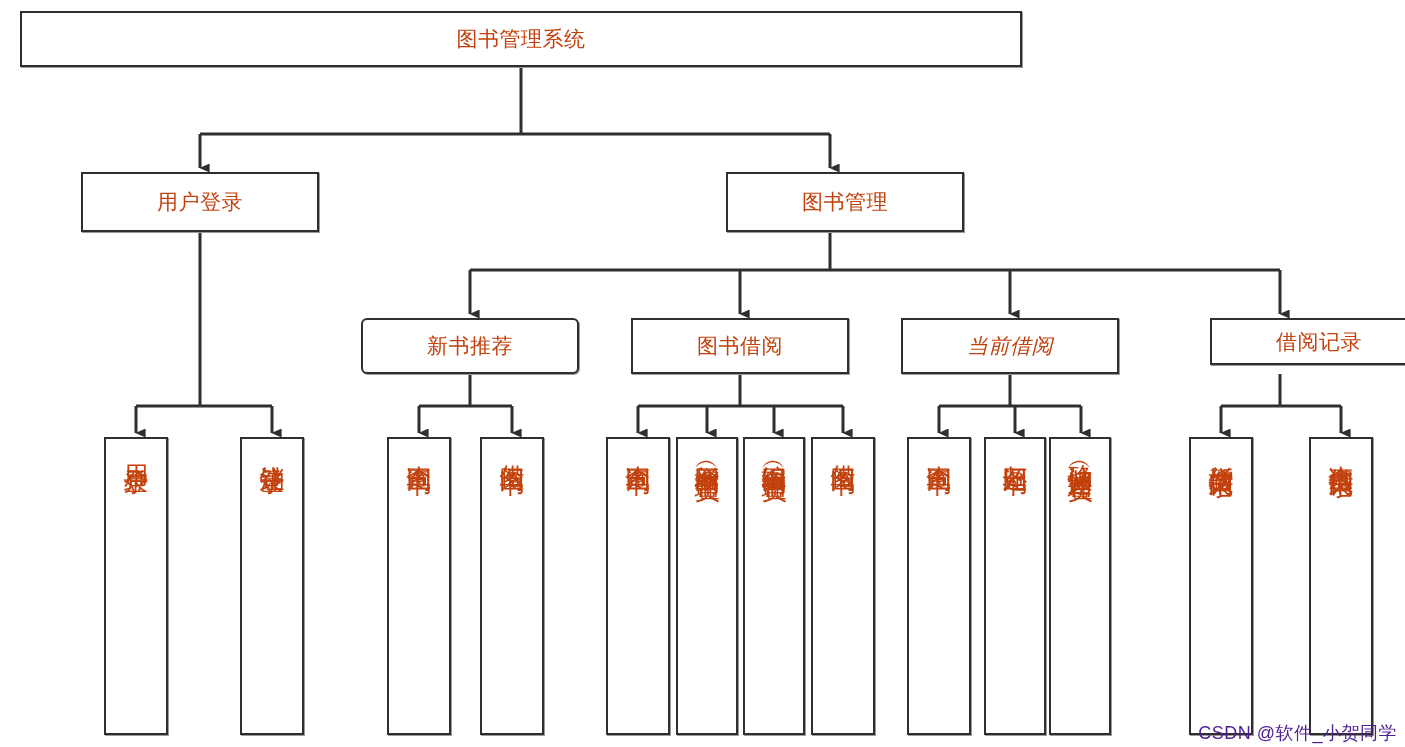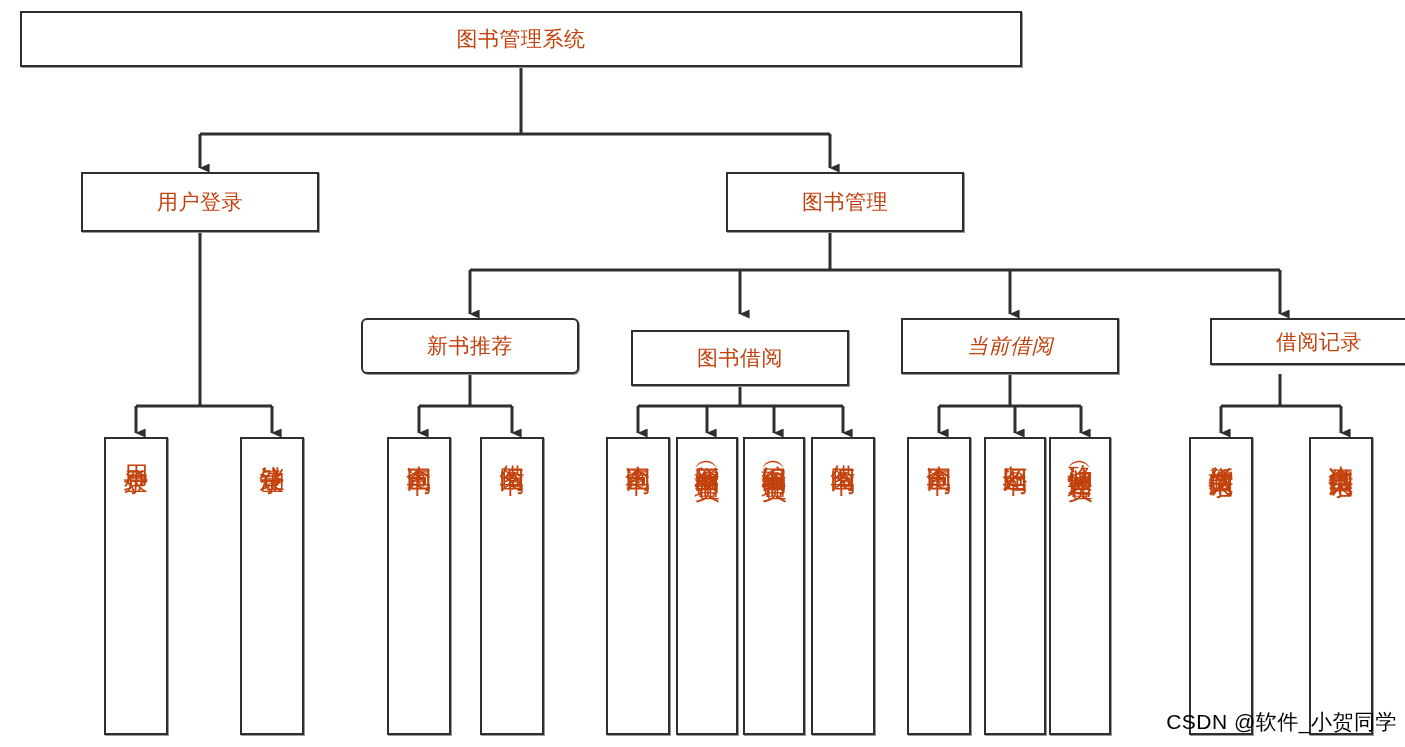--- a/index.html
+++ b/index.html
@@ -41,23 +41,23 @@
     writing-mode:vertical-rl;
     text-orientation:upright;
     font-size:25px;
     line-height:1.0;
     letter-spacing:2px;
     white-space:nowrap;
   }
   .watermark{
     position:absolute;
     right:8px;
-    bottom:11px;
-    font-size:21px;
-    color:#000000;
+    bottom:2px;
+    font-size:18px;
+    color:#4c1d95;
     letter-spacing:0.5px;
     white-space:nowrap;
     font-family:"Liberation Sans","DejaVu Sans",sans-serif;
   }
 </style>
 </head>
 <body>
 
 <div id="stage">
 
@@ -121,21 +121,21 @@
   <div class="node horiz" style="left:81px;top:172px;width:238px;height:60px;">
     <span class="label">用户登录</span>
   </div>
   <div class="node horiz" style="left:690px;top:172px;width:238px;height:60px;margin-left:36px;">
     <span class="label">图书管理</span>
   </div>
 
   <div class="node horiz" style="left:361px;top:318px;width:218px;height:56px;border-radius:6px;">
     <span class="label">新书推荐</span>
   </div>
-  <div class="node horiz" style="left:631px;top:318px;width:218px;height:56px;margin-top:12px;">
+  <div class="node horiz" style="left:631px;top:318px;width:218px;height:56px;">
     <span class="label">图书借阅</span>
   </div>
   <div class="node horiz" style="left:901px;top:318px;width:218px;height:56px;font-style:italic;">
     <span class="label">当前借阅</span>
   </div>
   <div class="node horiz" style="left:1210px;top:318px;width:218px;height:47px;">
     <span class="label">借阅记录</span>
   </div>
 
   <div class="node vert" style="left:104px;top:437px;width:64px;height:298px;">

